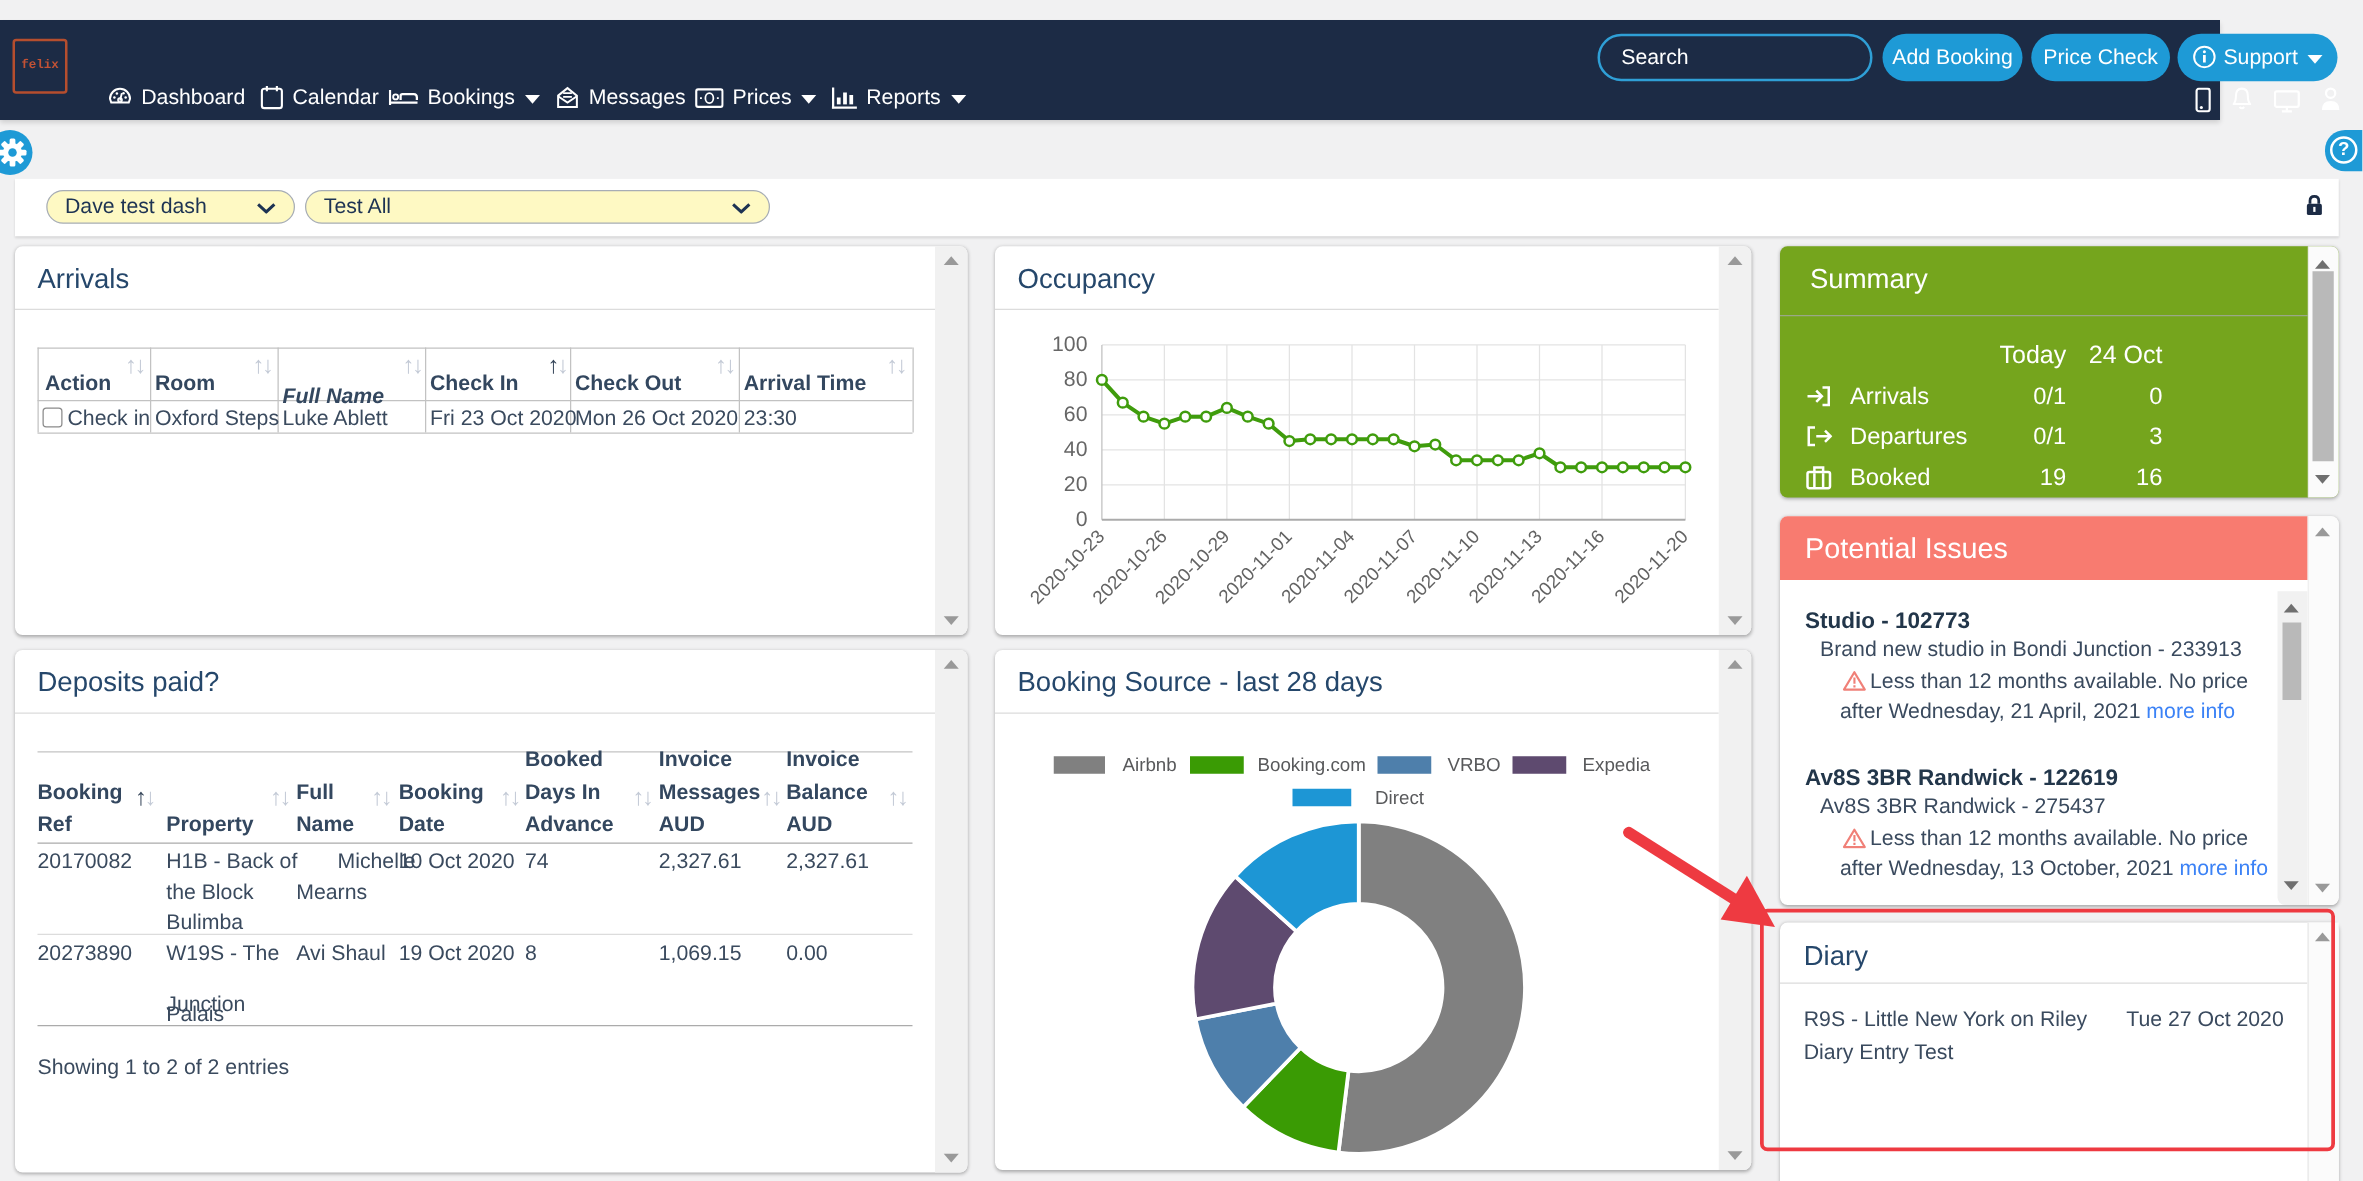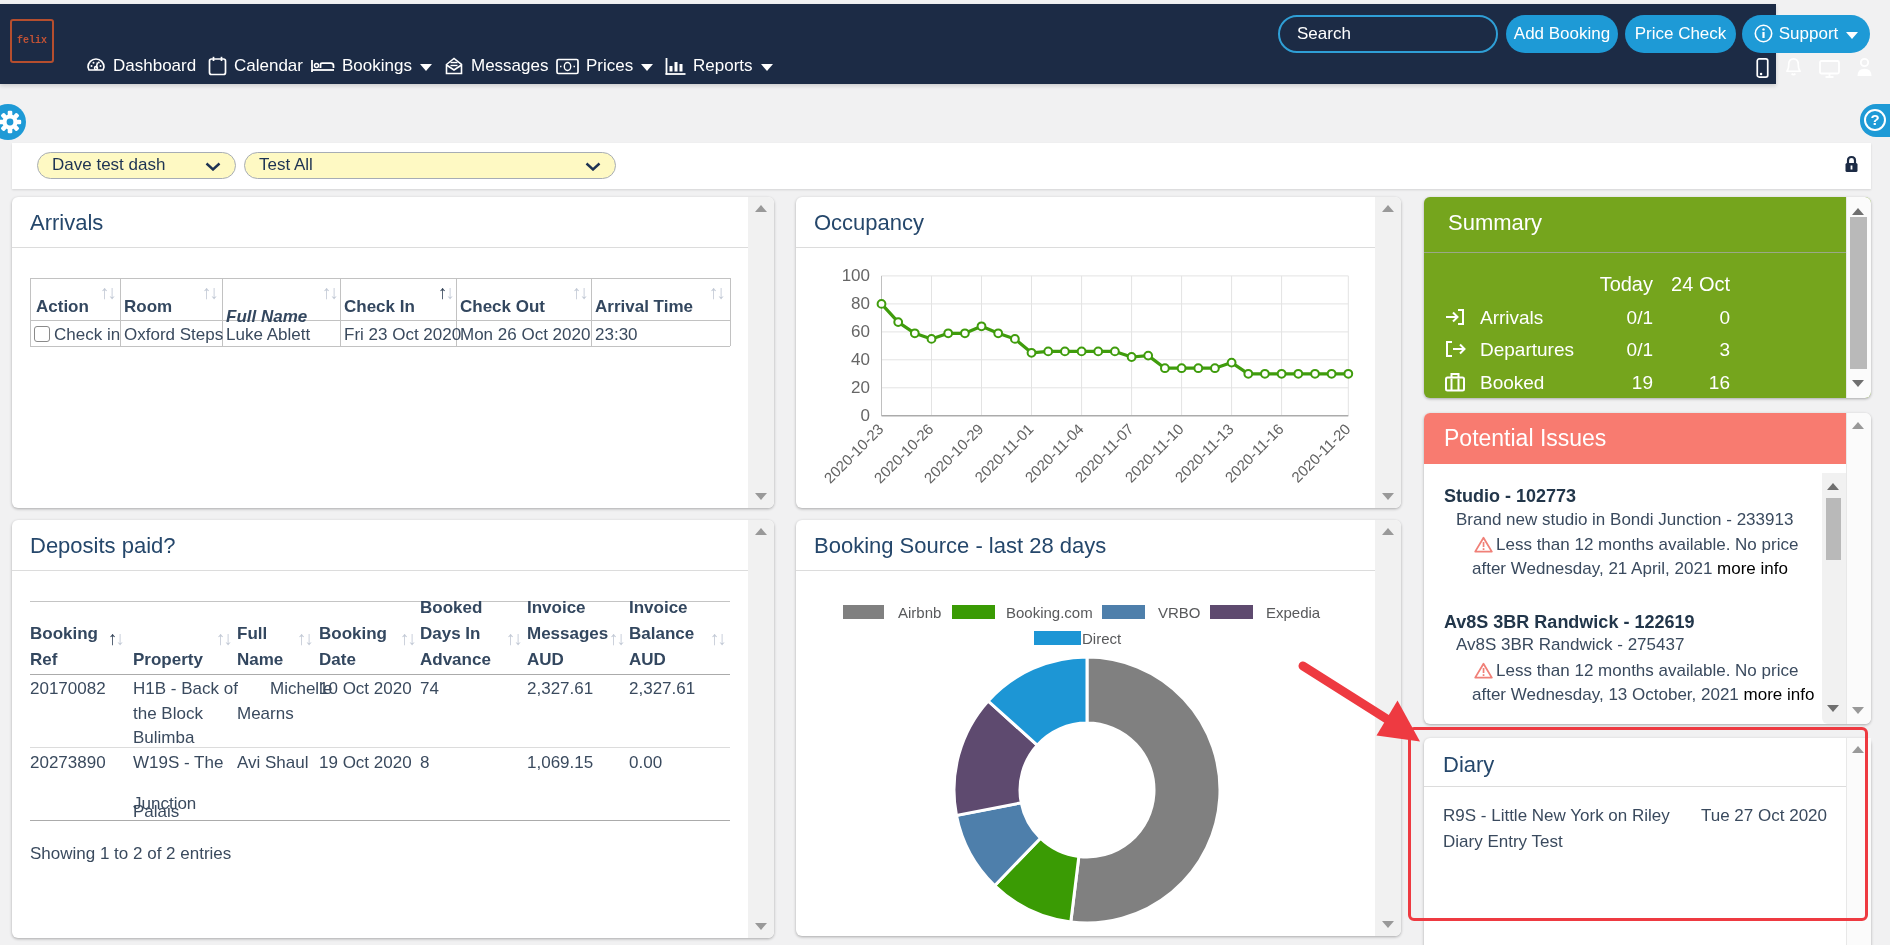--- a/index.html
+++ b/index.html
@@ -1,19 +1,19 @@
 <!DOCTYPE html>
 <html><head>
 <meta charset="utf-8">
 <style>
 * { margin:0; padding:0; box-sizing:border-box; }
 html,body { width:1890px; height:945px; overflow:hidden; }
 body { font-family:"Liberation Sans", sans-serif; background:#f1f1f2; position:relative; }
 .abs { position:absolute; }
-#navbar { position:absolute; left:0; top:4px; width:1776px; height:80px; background:#1c2b45; box-shadow:0 2px 4px rgba(0,0,0,0.15); }
+#navbar { position:absolute; left:0; top:16px; width:1776px; height:80px; background:#1c2b45; box-shadow:0 2px 4px rgba(0,0,0,0.15); }
 #logo { position:absolute; left:10px; top:15px; width:44px; height:44px; border:2px solid #b54e2e; border-radius:3px; color:#c25235; font-family:"Liberation Mono",monospace; font-weight:bold; font-size:10px; text-align:center; line-height:40px; letter-spacing:0px; }
 .navitems { position:absolute; left:0; top:52px; height:24px; color:#fff; font-size:17px; }
 .navitem { position:absolute; top:0; display:flex; align-items:center; white-space:nowrap; }
 .navitem svg { margin-right:7px; }
 .caret { width:0; height:0; border-left:6px solid transparent; border-right:6px solid transparent; border-top:7px solid #fff; margin-left:8px; margin-top:3px; }
 #search { position:absolute; left:1278px; top:11px; width:220px; height:38px; border:2px solid #2f9fd6; border-radius:19px; color:#fff; font-size:17px; line-height:34px; padding-left:17px; }
 .pillbtn { position:absolute; top:11px; height:38px; background:#1e9ad6; border-radius:19px; color:#fff; font-size:17px; text-align:center; line-height:38px; }
 .navicons { position:absolute; top:54px; height:20px; }
 
 #filterbar { position:absolute; left:12px; top:143px; width:1859px; height:46px; background:#fff; box-shadow:0 1px 2px rgba(0,0,0,0.12); }
@@ -31,21 +31,21 @@
 .tri.dark.up { border-bottom:7px solid #6f6f6f; }
 .tri.dark.down { border-top:7px solid #6f6f6f; }
 .thumb { position:absolute; background:#b9b9b9; }
 
 .t { position:absolute; font-size:17px; color:#3a4a5e; line-height:1; white-space:nowrap; }
 .b { font-weight:bold; color:#33475f; }
 .arr { font-size:19px; color:#c3cad6; letter-spacing:-2px; }
 .arr .dk { color:#36465a; }
 .hline { position:absolute; height:1px; background:#ccc; }
 .vline { position:absolute; width:1px; background:#ccc; }
-a.mi { color:#000000; text-decoration:none; }
+a.mi { color:#3b82f6; text-decoration:none; }
 </style>
 </head>
 <body>
 
 <div id="navbar">
   <div id="logo">felix</div>
   <div class="navitems">
     <div class="navitem" style="left:86px;"><svg width="20" height="20" viewBox="0 0 20 20">
           <path d="M10 3 A 8 8 0 0 1 18 11 L 17 14 L 3 14 L 2 11 A 8 8 0 0 1 10 3 Z" fill="none" stroke="#fff" stroke-width="1.6"></path>
           <circle cx="5.5" cy="10" r="1" fill="#fff"></circle>
@@ -400,21 +400,21 @@
   <div class="tri down" style="left:586px; top:401px;"></div>
   <div class="abs" style="left:47px;top:85px;width:41px;height:14px;background:#808080;"></div>
   <div class="t" style="left:102px;top:85px;font-size:15px;color:#58595b;">Airbnb</div>
   <div class="abs" style="left:156px;top:85px;width:43px;height:14px;background:#3a9b04;"></div>
   <div class="t" style="left:210px;top:85px;font-size:15px;color:#58595b;">Booking.com</div>
   <div class="abs" style="left:306px;top:85px;width:43px;height:14px;background:#4e7fab;"></div>
   <div class="t" style="left:362px;top:85px;font-size:15px;color:#58595b;">VRBO</div>
   <div class="abs" style="left:414px;top:85px;width:43px;height:14px;background:#5e4a6f;"></div>
   <div class="t" style="left:470px;top:85px;font-size:15px;color:#58595b;">Expedia</div>
   <div class="abs" style="left:238px;top:111px;width:47px;height:14px;background:#1d96d5;"></div>
-  <div class="t" style="left:286px;top:111px;font-size:15px;color:#58595b;">Direct</div>
+  <div class="t" style="left:304px;top:111px;font-size:15px;color:#58595b;">Direct</div>
   <svg class="abs" style="left:0;top:0;" width="579" height="416" viewBox="0 0 579 416">
     <path d="M 291.0 137.0 A 133 133 0 1 1 274.79 402.01 L 282.83 336.5 A 67 67 0 1 0 291.0 203.0 Z" fill="#808080" stroke="#fff" stroke-width="3"></path>
     <path d="M 274.79 402.01 A 133 133 0 0 1 198.61 365.67 L 244.46 318.2 A 67 67 0 0 0 282.83 336.5 Z" fill="#3a9b04" stroke="#fff" stroke-width="3"></path>
     <path d="M 198.61 365.67 A 133 133 0 0 1 160.44 295.38 L 225.23 282.78 A 67 67 0 0 0 244.46 318.2 Z" fill="#4e7fab" stroke="#fff" stroke-width="3"></path>
     <path d="M 160.44 295.38 A 133 133 0 0 1 192.16 181.01 L 241.21 225.17 A 67 67 0 0 0 225.23 282.78 Z" fill="#5e4a6f" stroke="#fff" stroke-width="3"></path>
     <path d="M 192.16 181.01 A 133 133 0 0 1 291.0 137.0 L 291.0 203.0 A 67 67 0 0 0 241.21 225.17 Z" fill="#1d96d5" stroke="#fff" stroke-width="3"></path>
   </svg>
 </div>
 
 <div class="card" id="diary" style="left:1424px; top:738px; width:447px; height:230px;">

